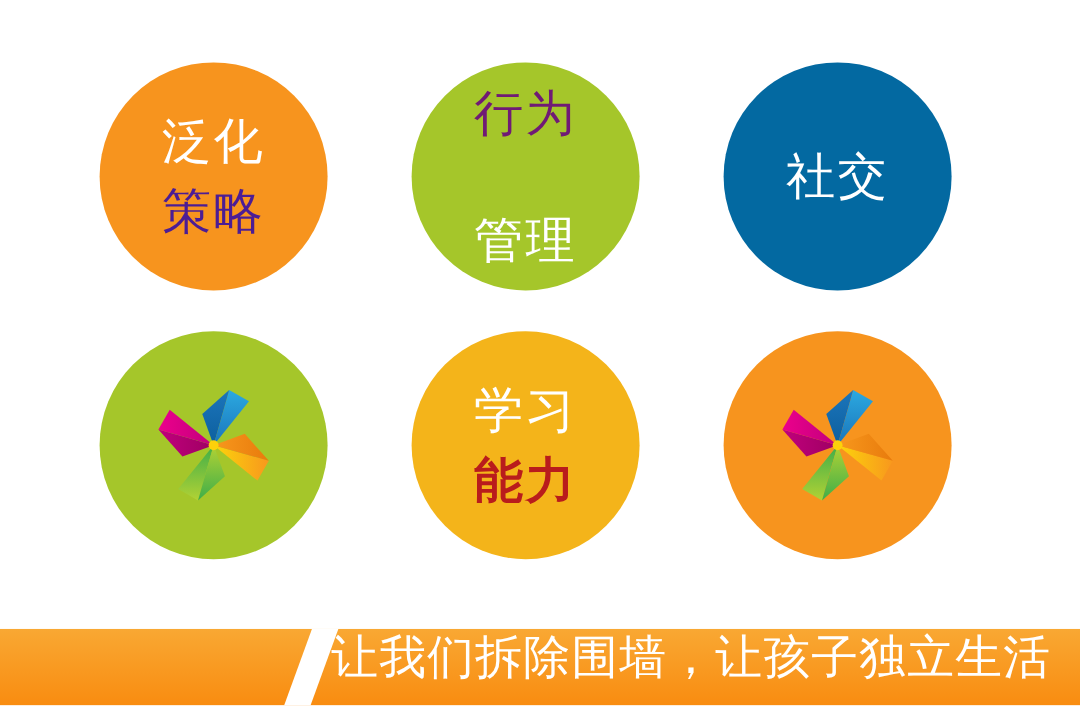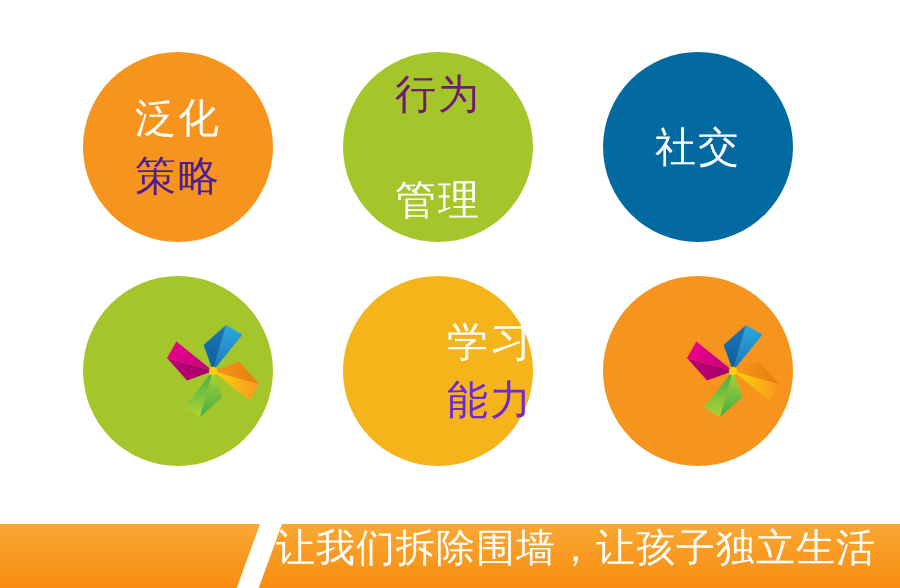--- a/index.html
+++ b/index.html
@@ -52,21 +52,21 @@
     font-weight: 400;
     white-space: nowrap;
     text-align: center;
   }
 
   
   .col-0 { left: 83px; }
   .col-1 { left: 343px; }
   .col-2 { left: 603px; }
   .row-0 { top: 52px; }
-  .row-1 { top: 276px; align-items: flex-end; }
+  .row-1 { top: 276px; }
 
   
   .pinwheel {
     width: 120px;
     height: 118px;
     display: block;
   }
 
   
   .banner {
@@ -171,21 +171,21 @@
             <path d="M100,100 L78,178 L116,144 Z" fill="url(#gBotD)"></path>
             <path d="M100,100 L22,78 L38,50 Z" fill="url(#gLeftL)"></path>
             <path d="M100,100 L22,78 L56,116 Z" fill="url(#gLeftD)"></path>
             <circle cx="100" cy="100" r="7" fill="#fdd10a"></circle>
           </svg>
         </span>
     </div>
 
     <div class="bubble col-1 row-1" style="background: rgb(244, 180, 26);">
       <div class="line" style="color: rgb(255, 255, 255);">学习</div>
-      <div class="line" style="color: #6d28d9;">能力</div>
+      <div class="line" style="color: #b91c1c; font-weight: bold;">能力</div>
     </div>
 
     <div class="bubble col-2 row-1" style="background: rgb(247, 148, 30);">
       <span class="logo-slot">
           <svg viewBox="0 0 200 200" class="pinwheel">
             <defs>
               <linearGradient id="gTopD" x1="0" y1="0" x2="0" y2="1">
                 <stop offset="0" stop-color="#1b75bb"></stop>
                 <stop offset="1" stop-color="#0d5f9e"></stop>
               </linearGradient>

